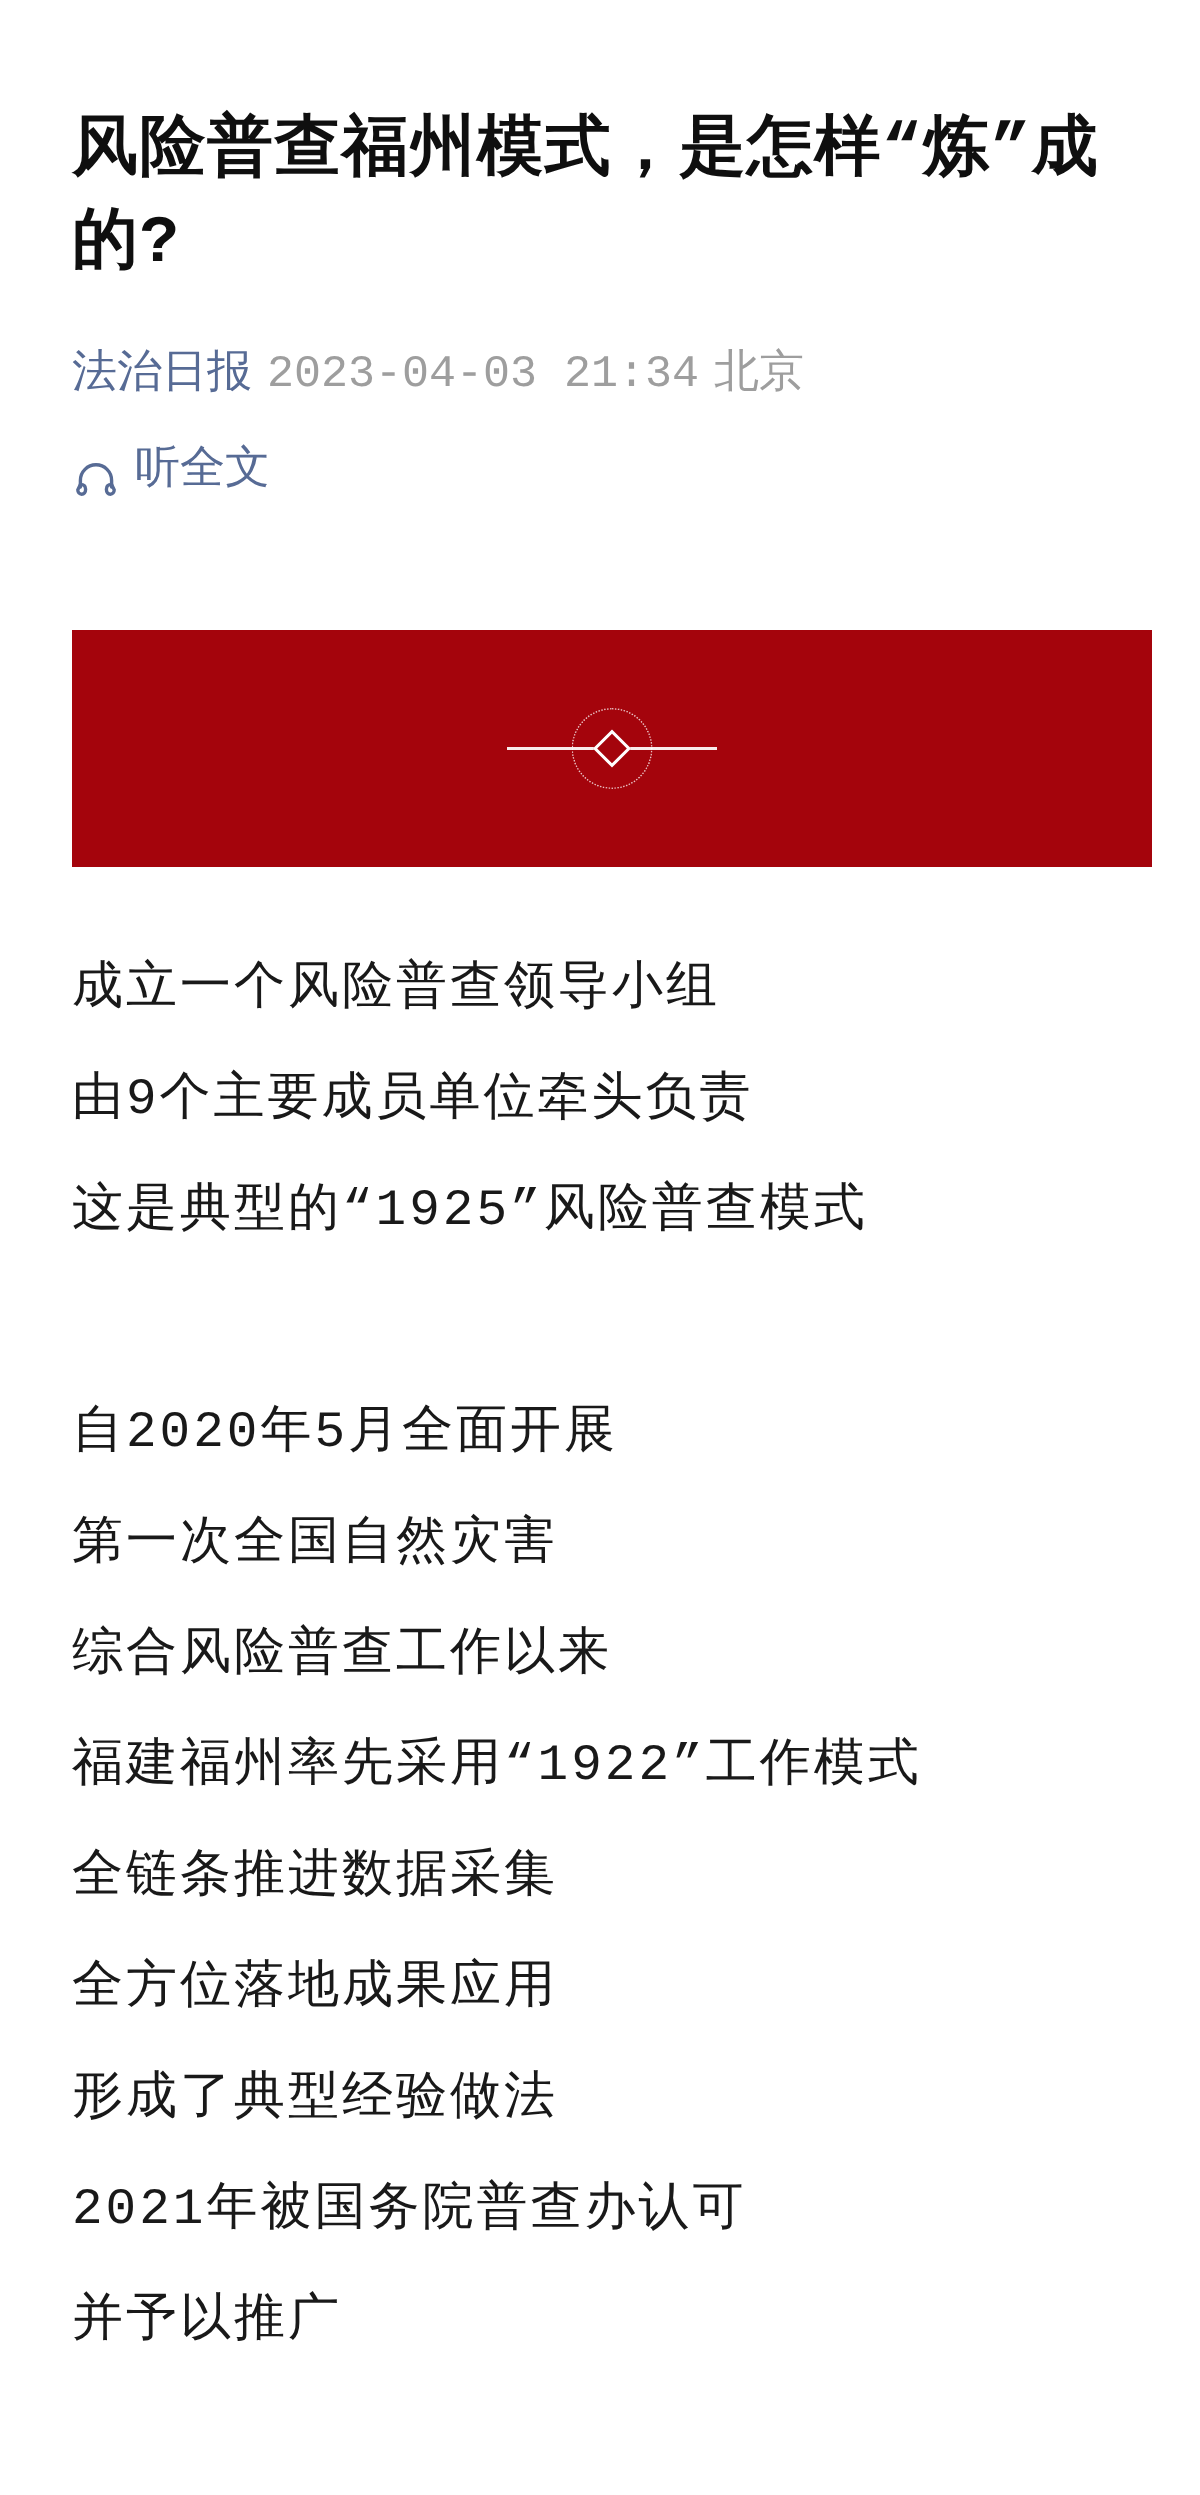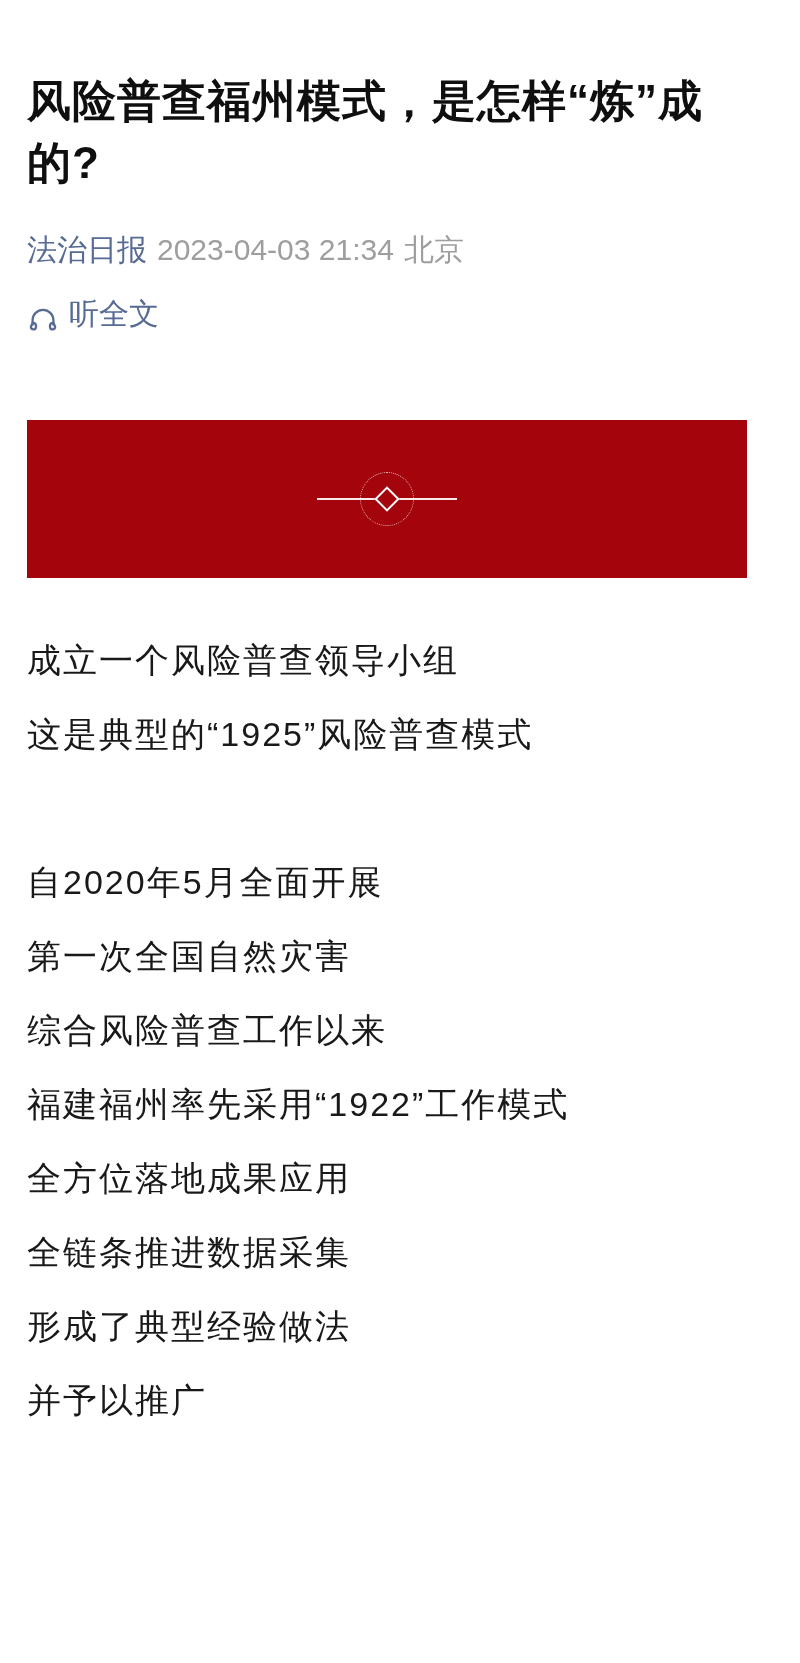--- a/index.html
+++ b/index.html
@@ -9,21 +9,21 @@
     --body:#191919;
     --red:#a4040c;
   }
   *{margin:0;padding:0;box-sizing:border-box;}
   html,body{background:#ffffff;}
   body{
     width:800px;height:1663px;overflow:hidden;
     font-family:"Liberation Sans","DejaVu Sans",sans-serif;
     position:relative;
   }
-  .article{width:800px;padding:0 27px;}
+  .article{width:800px;padding:0 48px;font-family:Liberation Mono, monospace;}
   .title{
     margin-top:70px;
     font-size:44px;line-height:62px;font-weight:700;
     letter-spacing:1px;color:var(--title);
   }
   .byline{
     margin-top:38px;
     display:flex;align-items:center;gap:10px;
     font-size:30px;line-height:36px;
   }
@@ -96,27 +96,29 @@
     <div class="deco">
       <div class="deco-circle"></div>
       <div class="deco-line"></div>
       <div class="deco-diamond"></div>
     </div>
   </div>
 
   <div class="body-text" id="body-text">
       <div class="para">
         <p class="line">成立一个风险普查领导小组</p>
+        <p class="line">由9个主要成员单位牵头负责</p>
         <p class="line">这是典型的“1925”风险普查模式</p>
       </div>
       <div class="para">
         <p class="line">自2020年5月全面开展</p>
         <p class="line">第一次全国自然灾害</p>
         <p class="line">综合风险普查工作以来</p>
         <p class="line">福建福州率先采用“1922”工作模式</p>
+        <p class="line">全链条推进数据采集</p>
         <p class="line">全方位落地成果应用</p>
-        <p class="line">全链条推进数据采集</p>
         <p class="line">形成了典型经验做法</p>
+        <p class="line">2021年被国务院普查办认可</p>
         <p class="line">并予以推广</p>
       </div>
     </div>
 
 </div>
 
 </body></html>

